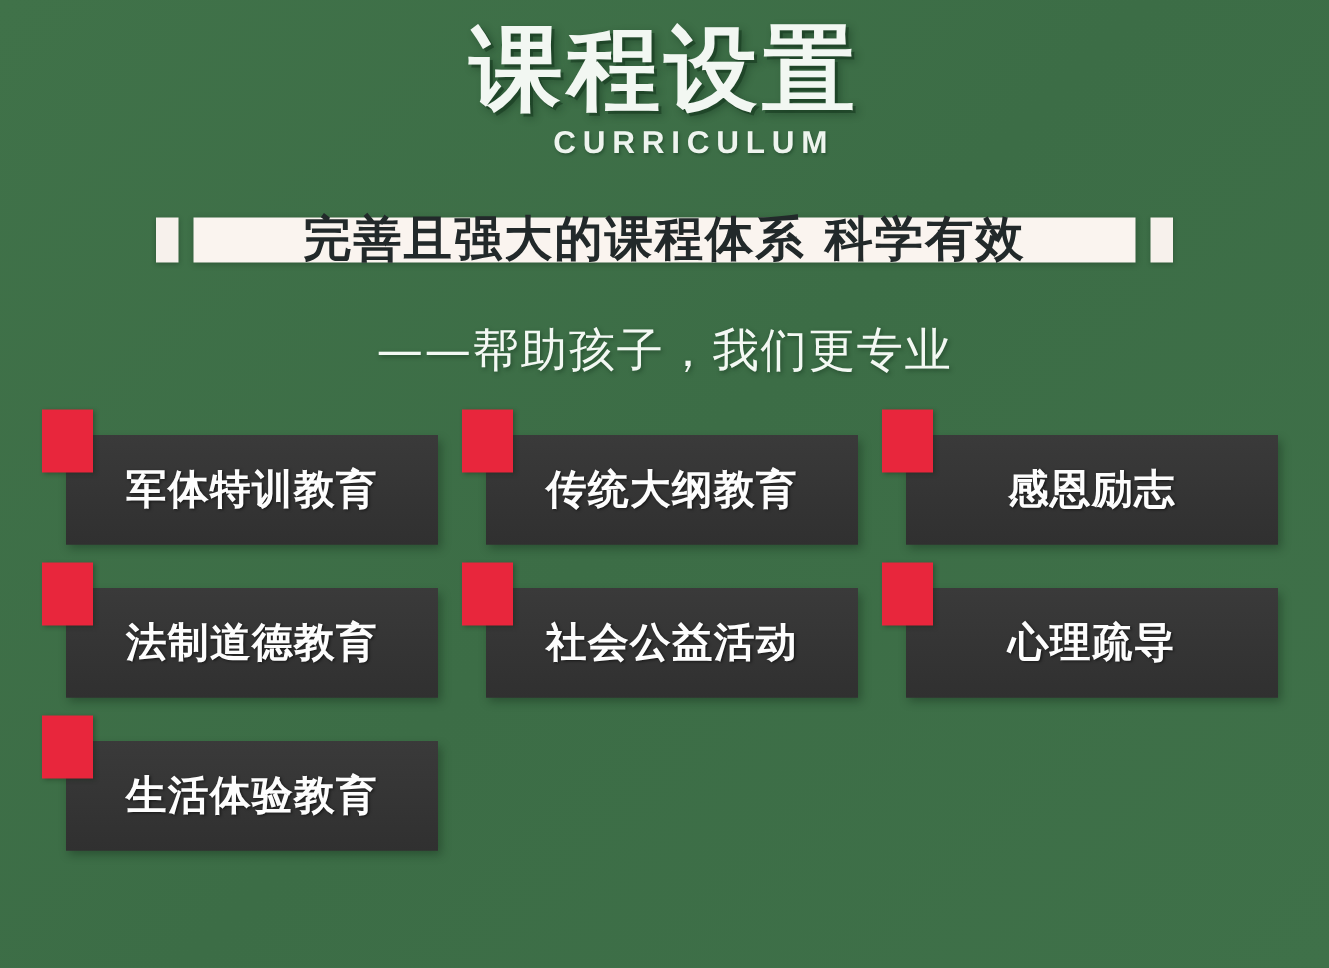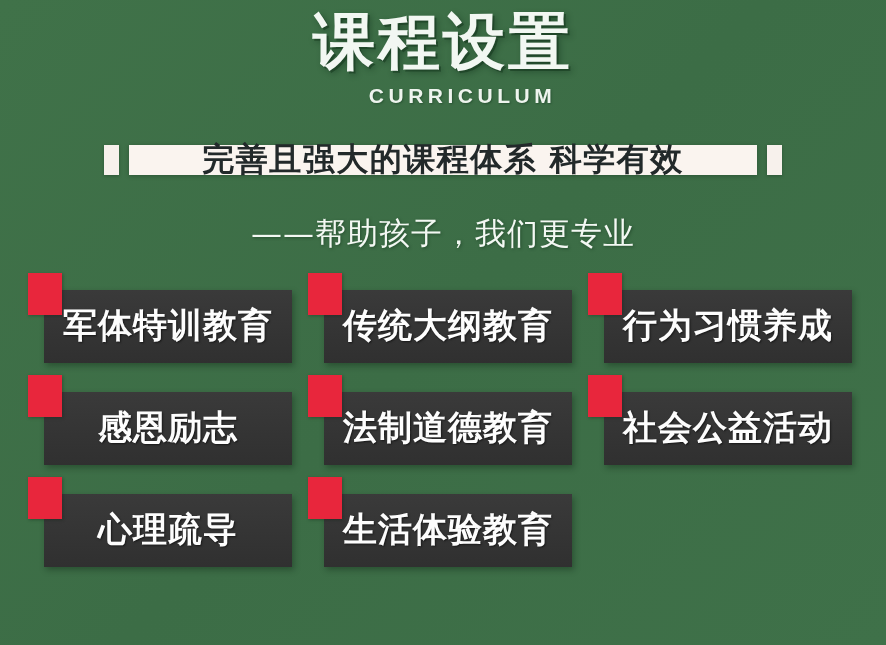--- a/index.html
+++ b/index.html
@@ -26,21 +26,21 @@
   }
 
   
   .header {
     width: 100%;
     padding-top: 14px;
     text-align: center;
   }
 
   .main-title {
-    font-family: Liberation Mono, monospace;
+    font-family: Liberation Sans, sans-serif;
     font-size: 62px;
     font-weight: bold;
     line-height: 1.06;
     color: #f2f7f2;
     letter-spacing: 3px;
     text-shadow:
        2px 2px 0 rgba(20,55,30,0.55),
        3px 3px 6px rgba(16,45,25,0.45);
   }
 
@@ -130,21 +130,21 @@
     width: 34px;
     height: 42px;
     background: #e8263c;
     box-shadow: 1px 1px 3px rgba(12,35,18,0.35);
   }
 
   .card-label {
     position: relative;
     z-index: 2;
     font-family: Liberation Sans, sans-serif;
-    font-size: 34px;
+    font-size: 27px;
     font-weight: bold;
     color: #fdfdfd;
     letter-spacing: 1px;
     white-space: nowrap;
     text-shadow: 1px 1px 2px rgba(0,0,0,0.55);
   }
 </style>
 </head>
 <body>
 
@@ -171,24 +171,20 @@
       <span class="card-badge"></span>
       <span class="card-label">军体特训教育</span>
     </div>
 
     <div class="card">
       <span class="card-badge"></span>
       <span class="card-label">传统大纲教育</span>
     </div>
 
 
-    <div class="card">
-      <span class="card-badge"></span>
-      <span class="card-label">行为习惯养成</span>
-    </div>
 
     <div class="card">
       <span class="card-badge"></span>
       <span class="card-label">感恩励志</span>
     </div>
 
     <div class="card">
       <span class="card-badge"></span>
       <span class="card-label">法制道德教育</span>
     </div>

